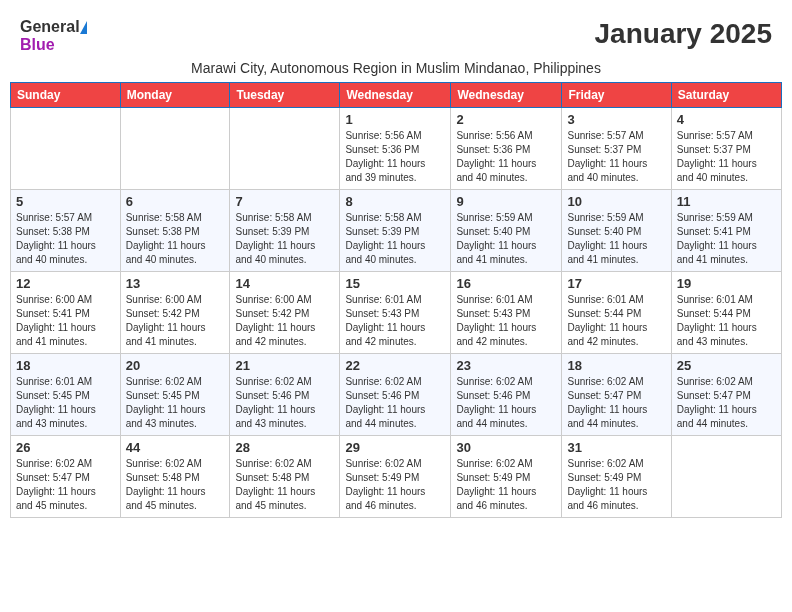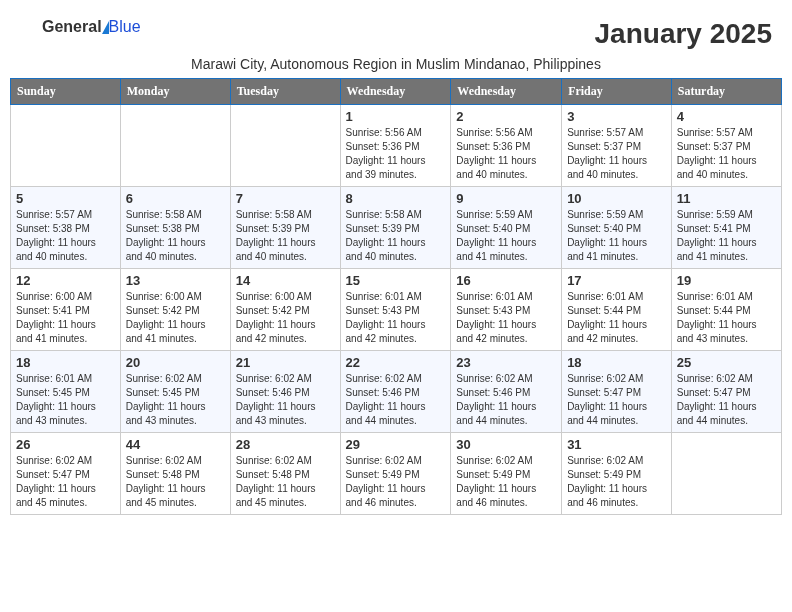--- a/index.html
+++ b/index.html
@@ -11,50 +11,48 @@
       padding: 10px;
     }
     .header {
       display: flex;
       align-items: flex-start;
       justify-content: space-between;
       padding: 8px 10px 4px 10px;
     }
     .logo {
       display: flex;
-      flex-direction: row;
+      flex-direction: column;
       align-items: flex-start;
-      margin-left: 22px;
     }
     .month-title {
       font-size: 28px;
       font-weight: bold;
       color: #333;
       text-align: right;
     }
     .subtitle {
       font-size: 14px;
       color: #333;
       text-align: center;
       padding: 2px 0 6px 0;
       font-weight: normal;
     }
     .calendar {
       width: 100%;
       border-collapse: collapse;
       font-size: 10.5px;
     }
     .calendar th {
-      background: #737373;
+      background: #ef4444;
       color: #fff;
       text-align: left;
       padding: 5px 6px;
       font-size: 12px;
       border: 1px solid #1a6fbf;
-      font-family: Liberation Serif, serif;
     }
     .calendar td {
       border: 1px solid #ccc;
       vertical-align: top;
       padding: 4px 5px;
       width: 113px;
       min-height: 80px;
       background: #fff;
     }
     .calendar tr:nth-child(even) td {
@@ -79,22 +77,22 @@
       display: flex;
       align-items: center;
     }
     .logo-text-general {
       font-size: 16px;
       font-weight: bold;
       color: #333;
     }
     .logo-text-blue {
       font-size: 16px;
-      font-weight: normal;
-      color: #1d4ed8;
+      font-weight: bold;
+      color: #a21caf;
     }
     .logo-triangle {
       width: 0;
       height: 0;
       border-left: 7px solid transparent;
       border-right: 0px solid transparent;
       border-bottom: 13px solid #1a79d4;
       display: inline-block;
       margin-bottom: -1px;
     }

